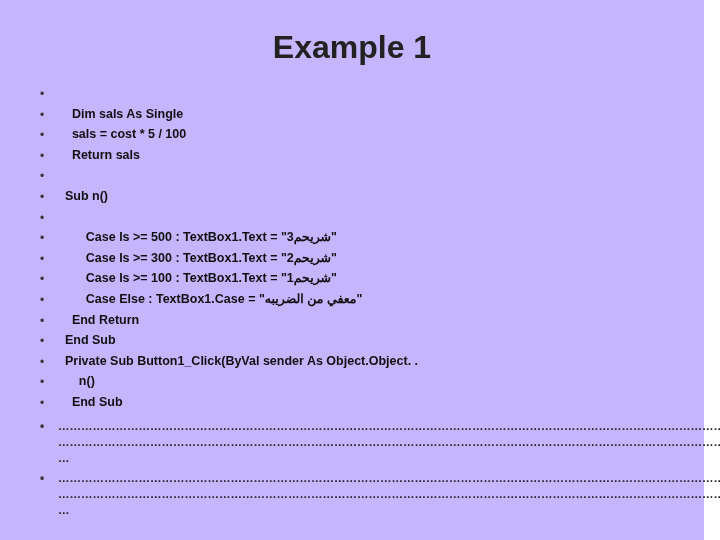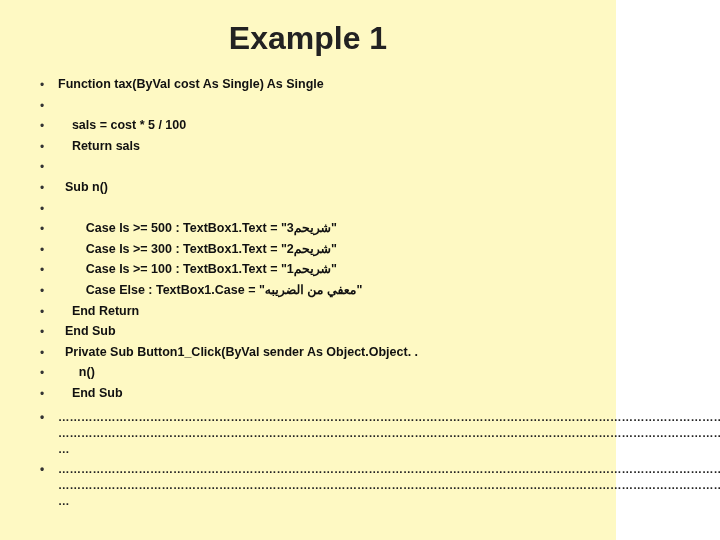--- a/index.html
+++ b/index.html
@@ -10,24 +10,24 @@
 
     body {
       width: 720px;
       height: 540px;
       background: #ffffff;
       font-family: Arial, sans-serif;
       overflow: hidden;
     }
 
     .page-container {
-      width: 616px;
+      width: 704px;
       height: 540px;
-      background: #fef9c3;
-      padding: 20px 40px;
+      background: #c4b5fd;
+      padding: 29px 40px;
     }
 
     .title {
       text-align: center;
       font-size: 32px;
       font-weight: bold;
       margin-bottom: 18px;
       color: #222;
     }
 
@@ -98,24 +98,24 @@
 </head>
 <body>
 
 <div class="page-container">
   <div class="title">Example 1</div>
 
   <div class="content-area">
     <ul class="code-list" id="code-list">
     <li>
           <span class="bullet">•</span>
-          <span class="code-text">Function tax(ByVal cost As Single) As Single</span>
         </li>
         <li>
           <span class="bullet">•</span>
+          <span class="code-text">    Dim sals As Single</span>
         </li>
         <li>
           <span class="bullet">•</span>
           <span class="code-text">    sals = cost * 5 / 100</span>
         </li>
         <li>
           <span class="bullet">•</span>
           <span class="code-text">    Return sals</span>
         </li>
         <li>

